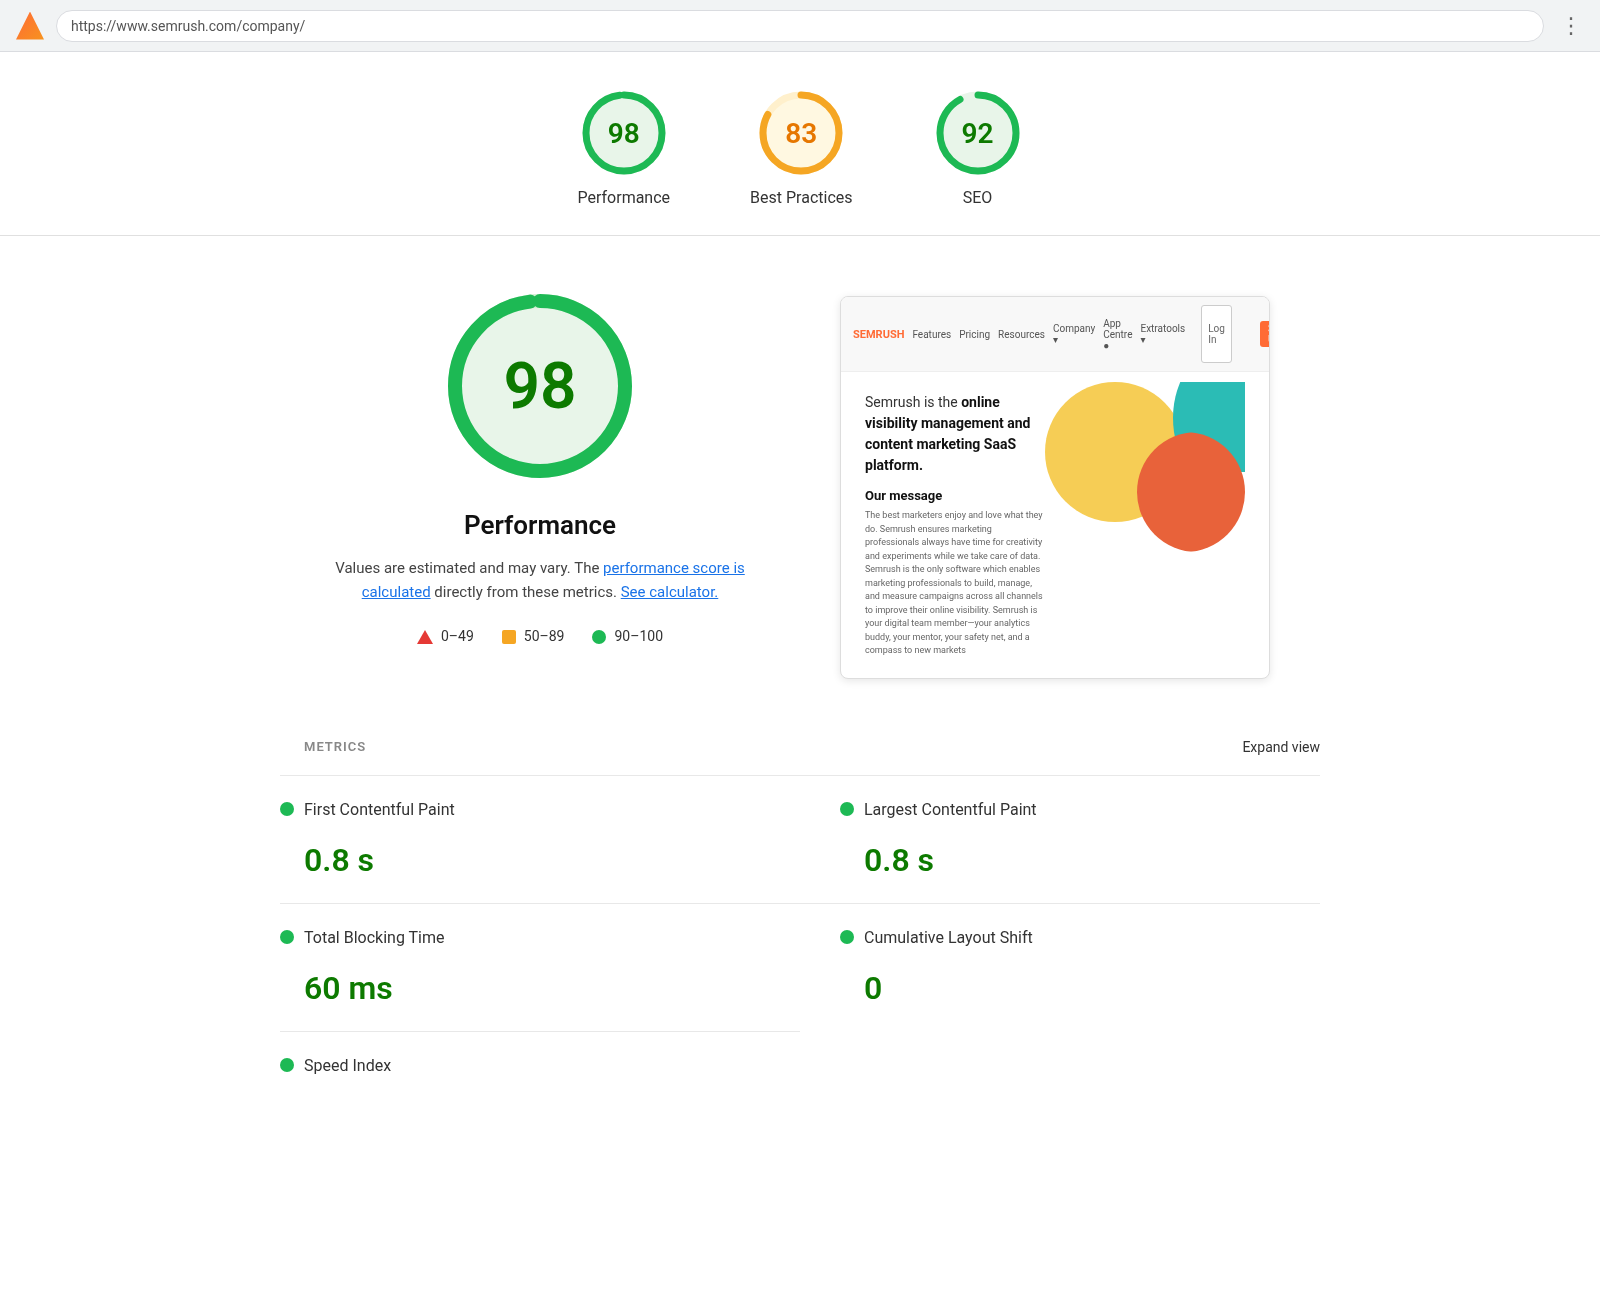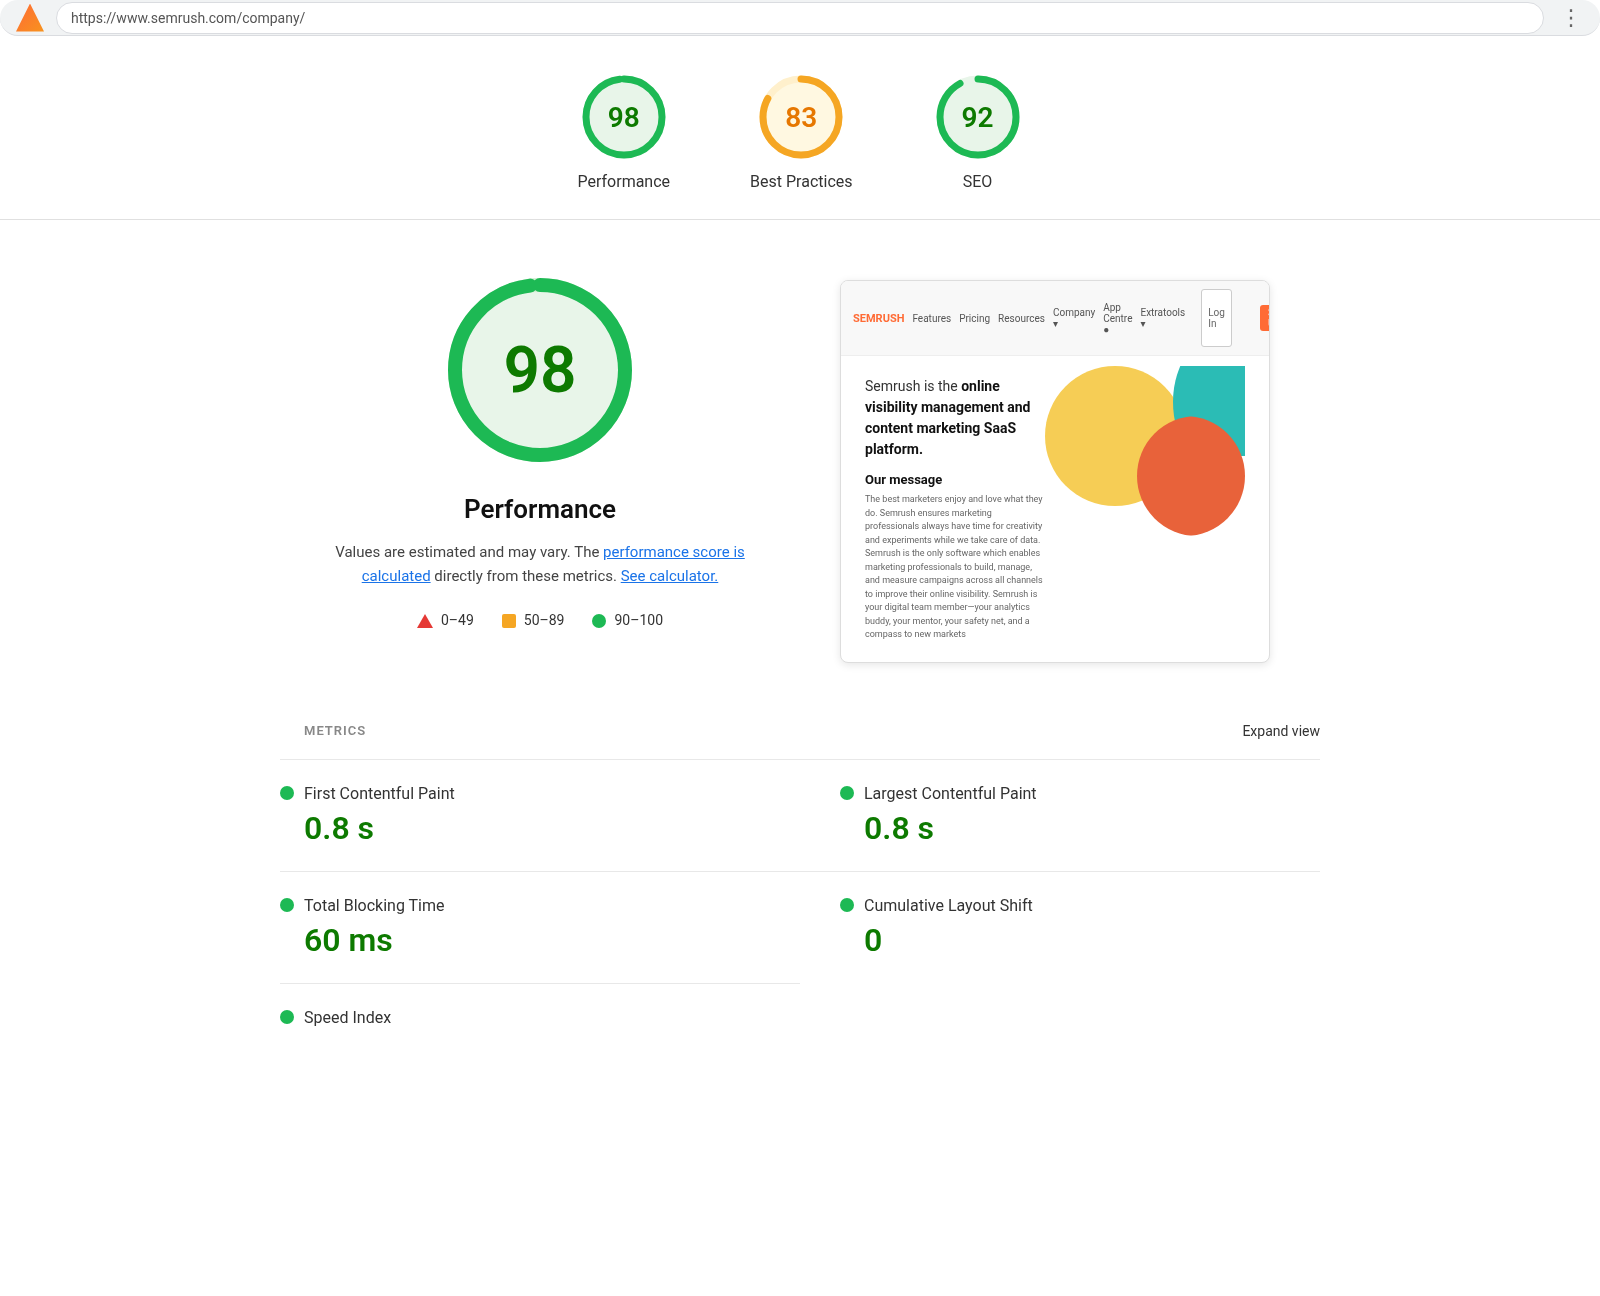--- a/index.html
+++ b/index.html
@@ -1,21 +1,21 @@
 <!DOCTYPE html>
 <html><head>
   <meta charset="utf-8">
   <style>
     * { box-sizing: border-box; margin: 0; padding: 0; }
     body { font-family: -apple-system, BlinkMacSystemFont, 'Segoe UI', Roboto, Arial, sans-serif; background: #fff; color: #333; width: 1600px; min-height: 1296px; }
 
     
     .browser-bar {
       display: flex; align-items: center; padding: 0 16px;
-      height: 36px; background: #f1f3f4; border-bottom: 1px solid #dadce0; border-radius: 25px;
+      height: 52px; background: #f1f3f4; border-bottom: 1px solid #dadce0;
     }
     .browser-icon {
       width: 28px; height: 28px; margin-right: 12px;
       background: linear-gradient(135deg, #ff6b35, #f7931e);
       clip-path: polygon(50% 0%, 100% 100%, 0% 100%);
       flex-shrink: 0;
     }
     .browser-url {
       flex: 1; height: 32px; background: #fff; border-radius: 16px;
       border: 1px solid #dadce0; display: flex; align-items: center;
@@ -93,21 +93,21 @@
 
     
     .metrics-section { padding: 20px 80px 0; max-width: 1200px; margin: 0 auto; }
     .metrics-header { display: flex; justify-content: space-between; align-items: center; margin-bottom: 20px; }
     .metrics-label { font-size: 13px; font-weight: 600; color: #888; letter-spacing: 1px; padding-left: 24px; }
     .expand-view { font-size: 14px; color: #333; cursor: pointer; }
 
     .metrics-grid { display: grid; grid-template-columns: 1fr 1fr; gap: 0; }
     .metric-item {
       padding: 24px 0; border-top: 1px solid #e8e8e8;
-      display: flex; flex-direction: column; gap: 6px;
+      display: flex; flex-direction: column; gap: 22px;
     }
     .metric-item:nth-child(1) { border-top: 1px solid #e8e8e8; }
     .metric-item:nth-child(2) { border-top: 1px solid #e8e8e8; padding-left: 40px; }
     .metric-item:nth-child(3) { padding-left: 0; }
     .metric-item:nth-child(4) { padding-left: 40px; }
     .metric-item:nth-child(5) { }
     .metric-item:nth-child(6) { padding-left: 40px; }
 
     .metric-name-row { display: flex; align-items: center; gap: 10px; }
     .metric-dot { width: 14px; height: 14px; border-radius: 50%; background: #1db954; flex-shrink: 0; }

